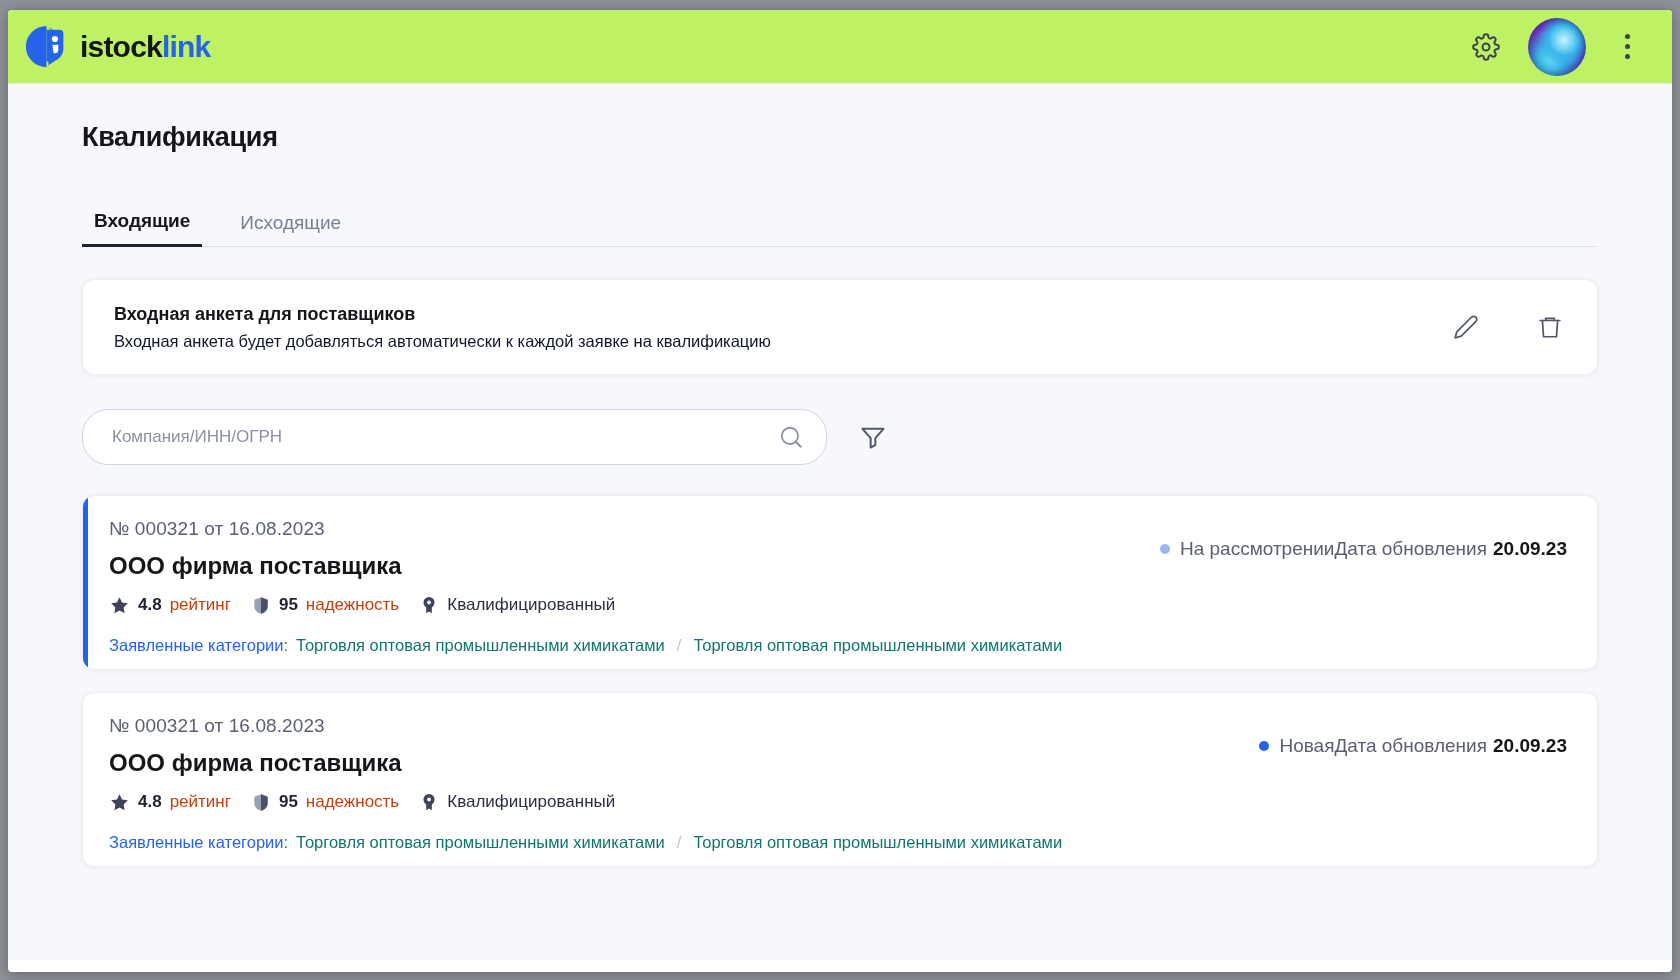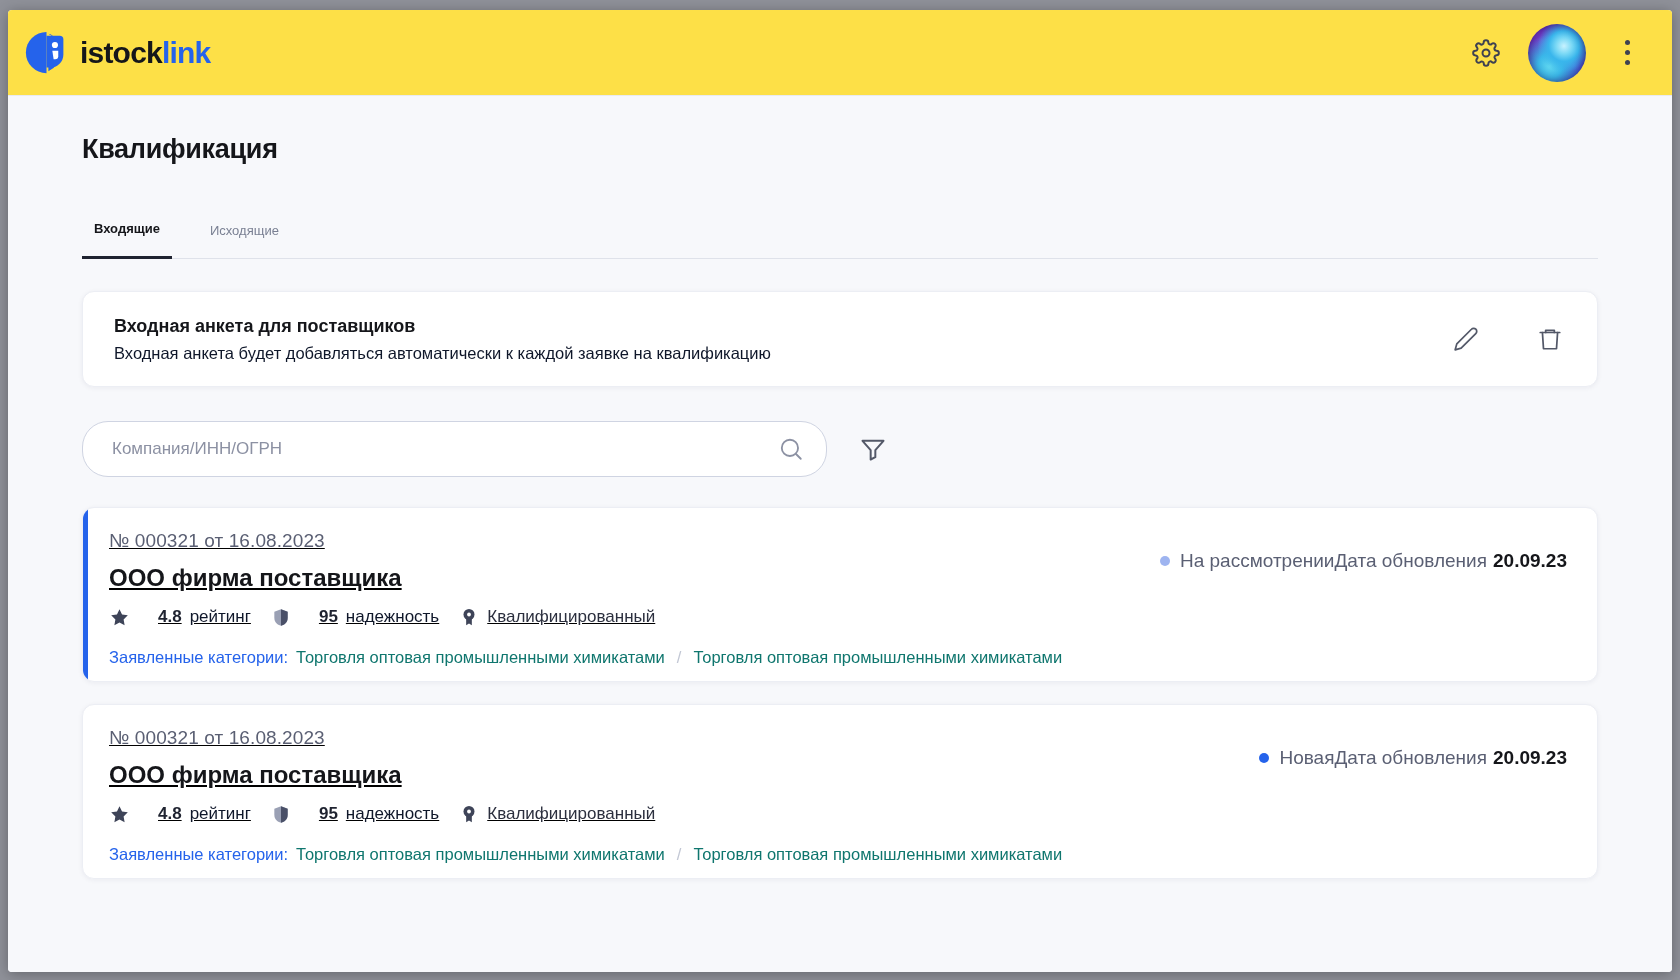--- a/index.html
+++ b/index.html
@@ -18,22 +18,22 @@
     width: 1664px; height: 962px;
     background: #ffffff;
     border-radius: 4px;
     overflow: hidden;
     box-shadow: 0 2px 14px rgba(0,0,0,0.30);
   }
 
   
   #topbar {
     position: relative;
-    height: 86px;
-    background: #fde047;
+    height: 74px;
+    background: #bef264;
     border-bottom: 1px solid #e9ebf0;
     display: flex;
     align-items: center;
   }
   .logo-wrap {
     display: flex; align-items: center;
     margin-left: 16px;
     gap: 11px;
   }
   .logo-mark { width: 45px; height: 45px; display: block; }
@@ -90,23 +90,23 @@
 
   
   .tabs {
     display: flex;
     align-items: flex-end;
     margin-top: 44px;
     border-bottom: 1px solid #dfe2ea;
     height: 50px;
   }
   .tab {
-    font-size: 13px;
+    font-size: 19px;
     color: #7a8093;
-    padding: 0 12px 20px 12px;
+    padding: 0 12px 12px 12px;
     cursor: pointer;
     white-space: nowrap;
   }
   .tab.active {
     color: #15161a;
     font-weight: bold;
     border-bottom: 3px solid #1f2330;
     margin-bottom: -1px;
   }
   .tab + .tab { margin-left: 26px; }
@@ -173,27 +173,27 @@
     padding: 22px 30px 0 26px;
     overflow: hidden;
   }
   .accent-bar {
     position: absolute;
     left: 0; top: 0; bottom: 0;
     width: 5px;
     background: #2563eb;
   }
   .req-top { display: flex; align-items: flex-start; }
-  .req-left { display: flex; flex-direction: column; text-decoration: underline; }
+  .req-left { display: flex; flex-direction: column; }
   .req-num { font-size: 19px; color: #5a5f73; letter-spacing: 0.1px; }
   .req-company { font-size: 24px; font-weight: bold; color: #15161a; margin-top: 12px; }
   .req-meta { display: flex; align-items: center; margin-top: 14px; gap: 7px; font-size: 17px; }
   .meta-item { display: flex; align-items: center; gap: 8px; margin-right: 13px; }
-  .meta-val { color: #1f2330; font-weight: bold; margin-left: 20px; }
-  .meta-lbl { color: #0f172a; }
+  .meta-val { color: #1f2330; font-weight: bold; }
+  .meta-lbl { color: #c2410c; }
   .meta-qual { color: #2b2f3e; }
 
   .req-right { margin-left: auto; display: flex; flex-direction: row; align-items: flex-end; }
   .status-line { display: flex; align-items: center; gap: 10px; font-size: 19px; color: #5a5f73; }
   .status-dot { width: 10px; height: 10px; border-radius: 50%; display:block; }
   .updated-line { margin-top: 20px; font-size: 19px; color: #5a5f73; }
   .updated-line .date { color: #15161a; font-weight: bold; margin-left: 6px; margin-top: 24px; }
 
   .req-cats {
     margin-top: 20px;

